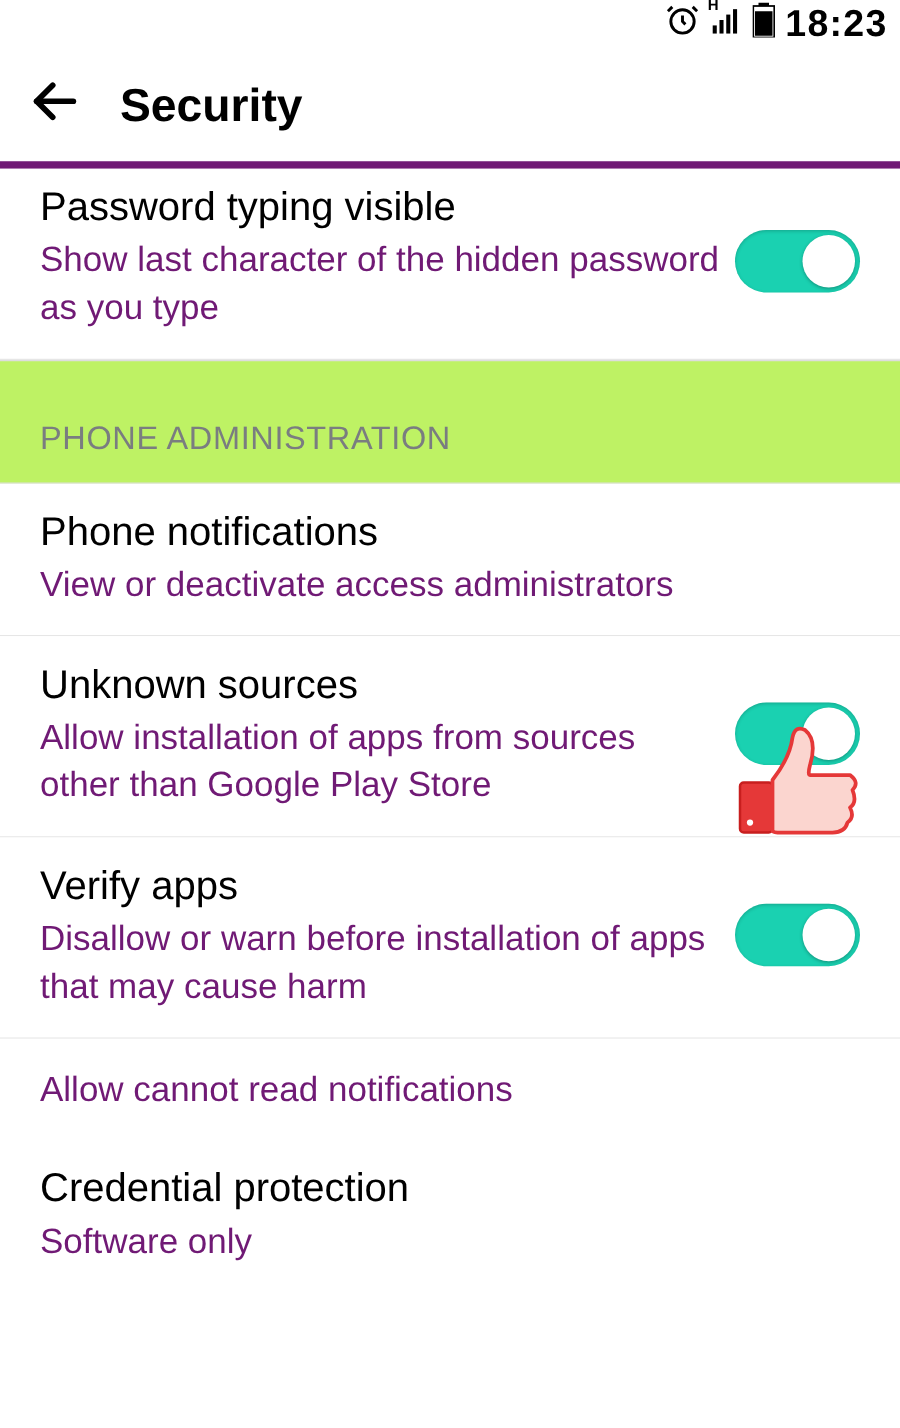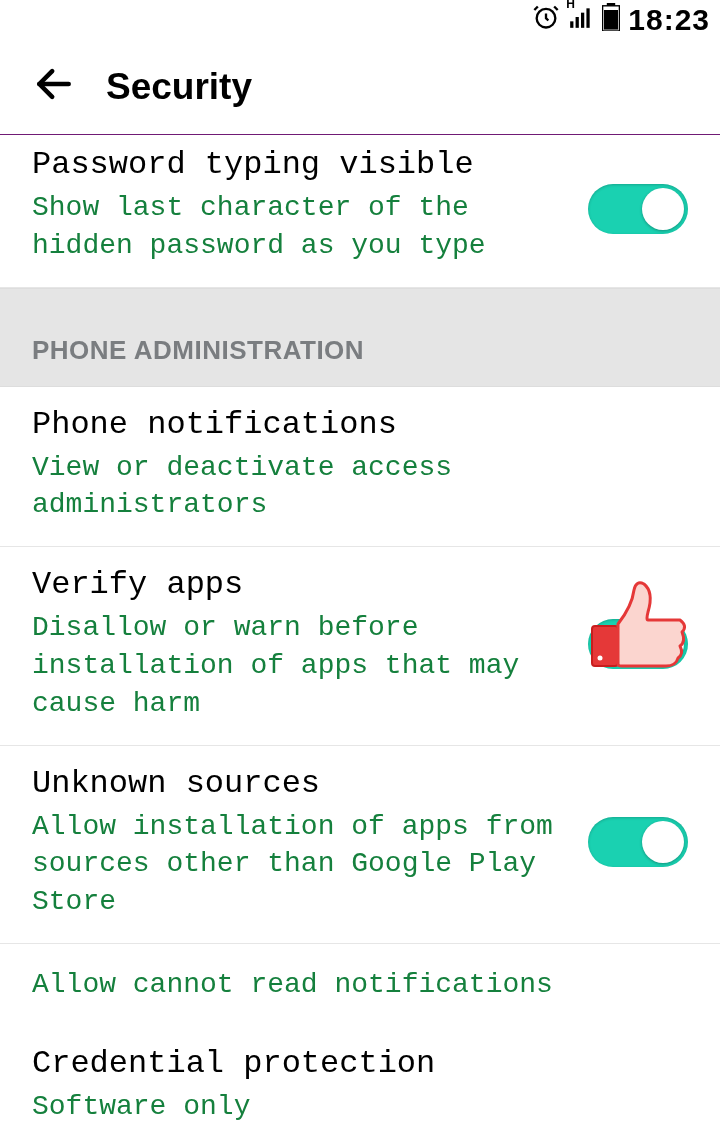--- a/index.html
+++ b/index.html
@@ -5,46 +5,46 @@
   * { box-sizing: border-box; margin: 0; padding: 0; }
   html, body { width: 720px; height: 1142px; font-family: -apple-system, Helvetica, Arial, sans-serif; background: #fff; color: #000; }
   .status-bar {
     height: 40px; display: flex; justify-content: flex-end; align-items: center;
     padding: 0 10px; font-size: 30px; gap: 8px;
   }
   .status-bar .time { font-weight: 700; letter-spacing: 1px; }
   .status-bar .sig-wrap { position: relative; display: inline-block; }
   .status-bar .sig-h { position: absolute; top: -6px; left: -2px; font-size: 12px; font-weight: bold; }
   .header {
-    height: 95px; display: flex; align-items: center; padding: 0 32px;
-    border-bottom: 1px solid #701a75;
+    height: 95px; display: flex; align-items: center; padding: 0 22px;
+    border-bottom: 6px solid #701a75;
     text-align: center;
   }
   .back-arrow { font-size: 44px; line-height: 1; }
   .header-title { font-size: 37px; font-weight: 700; margin-left: 30px; }
   .setting-row {
     padding: 18px 32px 22px 32px; display: flex; align-items: center;
-    border-bottom: 1px solid #e6e6e6; background: #fff; font-family: Liberation Mono, monospace;
+    border-bottom: 1px solid #e6e6e6; background: #fff;
   }
   .setting-row:last-child { border-bottom: none; }
   .setting-text { flex: 1; padding-right: 10px; }
   .setting-title { font-size: 32px; color: #000; line-height: 1.25; }
-  .setting-desc { font-size: 28px; color: #15803d; line-height: 1.35; margin-top: 4px; }
+  .setting-desc { font-size: 28px; color: #701a75; line-height: 1.35; margin-top: 4px; }
   .toggle {
     width: 100px; height: 50px; border-radius: 25px; position: relative;
     background: #1ad1b1; box-shadow: inset 0 1px 3px rgba(0,0,0,0.2);
     flex-shrink: 0;
   }
   .toggle .knob {
     position: absolute; right: 4px; top: 4px; width: 42px; height: 42px;
     border-radius: 50%; background: #fff; box-shadow: 0 1px 3px rgba(0,0,0,0.3);
   }
   .section-header {
-    background: #e5e5e5; padding: 46px 32px 20px 32px;
-    font-size: 26px; font-weight: 700; color: #7a7d80; letter-spacing: 0.5px;
+    background: #bef264; padding: 46px 32px 20px 32px;
+    font-size: 26px; font-weight: 400; color: #7a7d80; letter-spacing: 0.5px;
     border-top: 1px solid #ddd; border-bottom: 1px solid #ddd;
   }
   .row-nobottom { border-bottom: none; }
   .thumbs-up {
     position: absolute; right: 32px; top: 445px; width: 100px; height: 88px;
     z-index: 10;
   }
   .list { position: relative; }
   .first-row .setting-title { margin-top: -8px; }
 </style>
@@ -113,32 +113,32 @@
   <div class="thumbs-up">
     <svg viewBox="0 0 100 88" width="100" height="88">
       <rect x="4" y="46" width="26" height="40" rx="3" fill="#e53838" stroke="#c81e1e" stroke-width="2"></rect>
       <circle cx="12" cy="78" r="2.5" fill="#fff"></circle>
       <path d="M30 48 L30 84 Q30 86 34 86 L78 86 Q88 86 90 78 Q96 74 92 66 Q98 62 94 52 Q100 46 92 40 L60 40 Q58 40 60 32 Q66 12 56 4 Q48 0 46 10 Q44 26 30 44 Z" fill="#fbd5cf" stroke="#e53838" stroke-width="3" stroke-linejoin="round"></path>
     </svg>
   </div>
 
   <div class="setting-row">
     <div class="setting-text">
-      <div class="setting-title">Verify apps</div>
-      <div class="setting-desc">Disallow or warn before installation of apps that may cause harm</div>
+      <div class="setting-title">Unknown sources</div>
+      <div class="setting-desc">Allow installation of apps from sources other than Google Play Store</div>
     </div>
     <div class="toggle">
         <div class="knob"></div>
       </div>
   </div>
 
   <div class="setting-row">
     <div class="setting-text">
-      <div class="setting-title">Unknown sources</div>
-      <div class="setting-desc">Allow installation of apps from sources other than Google Play Store</div>
+      <div class="setting-title">Verify apps</div>
+      <div class="setting-desc">Disallow or warn before installation of apps that may cause harm</div>
     </div>
     <div class="toggle">
         <div class="knob"></div>
       </div>
   </div>
 
   <div class="setting-row row-nobottom">
     <div class="setting-text">
       <div class="setting-desc">Allow cannot read notifications</div>
     </div>

